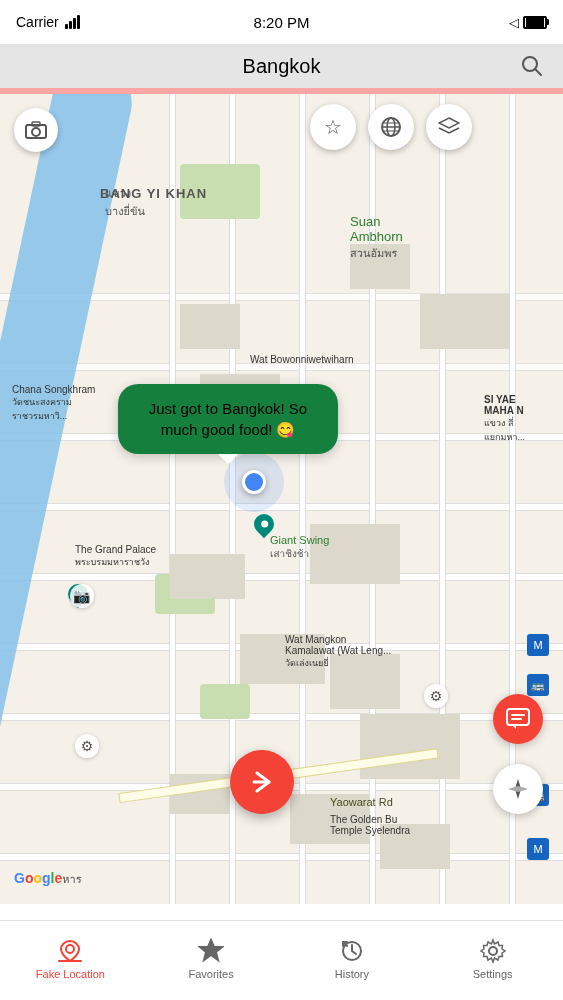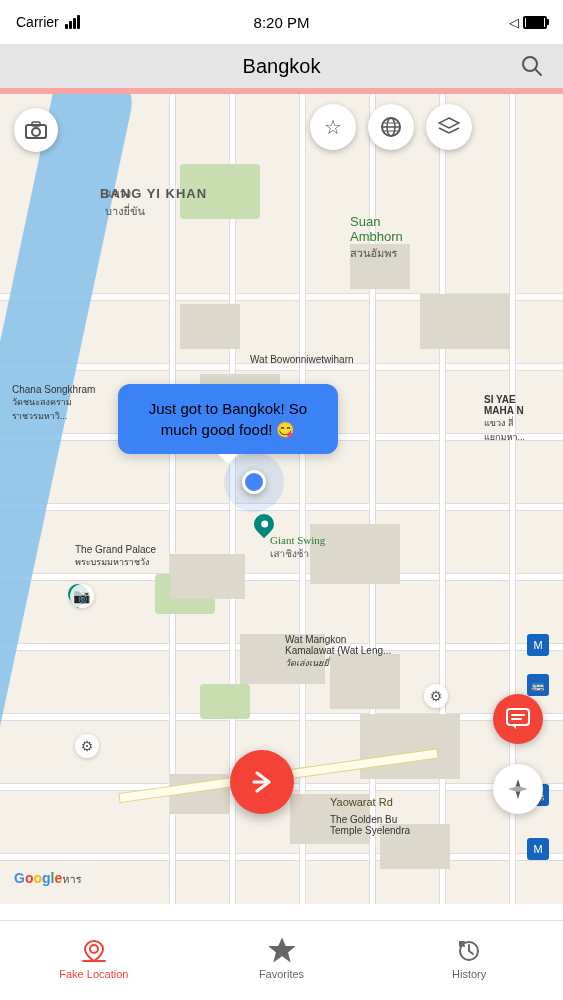--- a/index.html
+++ b/index.html
@@ -139,22 +139,22 @@
       border-radius: 50%;
       border: 3px solid white;
       box-shadow: 0 2px 6px rgba(0,0,0,0.3);
     }
 
     
     .speech-bubble {
       position: absolute;
       top: 290px;
       left: 118px;
-      background: #3b82f6;
-      border-radius: 12px;
+      background: #15803d;
+      border-radius: 20px;
       padding: 14px 18px;
       max-width: 220px;
       box-shadow: 0 3px 12px rgba(0,0,0,0.2);
       font-size: 15px;
       line-height: 1.4;
       color: #000;
       text-align: center;
     }
     .speech-bubble::after {
       content: '';
@@ -385,23 +385,23 @@
   <div class="map-label map-label-green" style="top:120px; left:350px; font-size:13px;">Suan<br>Ambhorn<br><span style="font-size:11px; color:#555;">สวนอัมพร</span></div>
 
   <div class="map-label" style="top:290px; left:12px; font-size:10px;">Chana Songkhram<br><span style="font-size:9px;">วัดชนะสงคราม<br>ราชวรมหาวิ...</span></div>
 
   <div class="map-label" style="top:260px; left:250px; font-size:10px;">Wat Bowonniwetwiharn</div>
 
   <div class="map-label map-label-bold" style="top:300px; left:484px; font-size:10px;">SI YAE<br>MAHA N<br><span style="font-size:9px; font-weight:400;">แขวง สี่<br>แยกมหา...</span></div>
 
   <div class="map-label" style="top:450px; left:75px; font-size:10px;">The Grand Palace<br><span style="font-size:9px;">พระบรมมหาราชวัง</span></div>
 
-  <div class="map-label map-label-green" style="top:440px; left:270px; font-size:11px;font-family:Liberation Serif, serif;">Giant Swing<br><span style="font-size:10px; color:#555;">เสาชิงช้า</span></div>
-
-  <div class="map-label" style="top:540px; left:285px; font-size:10px;">Wat Mangkon<br>Kamalawat (Wat Leng...<br><span style="font-size:9px;font-style:italic;">วัดเล่งเนยยี่</span></div>
+  <div class="map-label map-label-green" style="top:440px; left:270px; font-size:11px;">Giant Swing<br><span style="font-size:10px; color:#555;">เสาชิงช้า</span></div>
+
+  <div class="map-label" style="top:540px; left:285px; font-size:10px;">Wat Mangkon<br>Kamalawat (Wat Leng...<br><span style="font-size:9px;">วัดเล่งเนยยี่</span></div>
 
 
   <div class="map-label" style="top:702px; left:330px; font-size:11px; color:#4a4a1a;">Yaowarat Rd</div>
 
   <div class="map-label" style="top:720px; left:330px; font-size:10px;">The Golden Bu<br>Temple Syelendra</div>
 
   <div class="place-marker" style="top:490px; left:68px;">
     <div style="width:20px; height:20px; background:#00897b; border-radius:50% 50% 50% 0; transform:rotate(-45deg); display:flex; align-items:center; justify-content:center;">
       <div style="width:7px; height:7px; background:white; border-radius:50%; transform:rotate(45deg);"></div>
     </div>
@@ -511,14 +511,21 @@
   <div class="nav-item">
     <svg width="26" height="26" viewBox="0 0 26 26">
       <circle cx="13" cy="13" r="9" stroke="#666" stroke-width="2" fill="none"></circle>
       <polyline points="13,7 13,13 17,16" stroke="#666" stroke-width="2" stroke-linecap="round" stroke-linejoin="round" fill="none"></polyline>
       <polyline points="4,4 8,8" stroke="#666" stroke-width="2" stroke-linecap="round"></polyline>
       <polyline points="4,8 4,4 8,4" stroke="#666" stroke-width="2" stroke-linecap="round" stroke-linejoin="round" fill="none"></polyline>
     </svg>
     <span class="nav-label">History</span>
   </div>
 
+  <div class="nav-item">
+    <svg width="26" height="26" viewBox="0 0 26 26">
+      <circle cx="13" cy="13" r="4" stroke="#666" stroke-width="2" fill="none"></circle>
+      <path d="M13 2 L14.5 6 L18 4 L19 7.5 L22.5 7.5 L22 11 L25 13 L22 15 L22.5 18.5 L19 18.5 L18 22 L14.5 20 L13 24 L11.5 20 L8 22 L7 18.5 L3.5 18.5 L4 15 L1 13 L4 11 L3.5 7.5 L7 7.5 L8 4 L11.5 6 Z" stroke="#666" stroke-width="1.5" fill="none"></path>
+    </svg>
+    <span class="nav-label">Settings</span>
+  </div>
 
 </div>
 
 </body></html>

